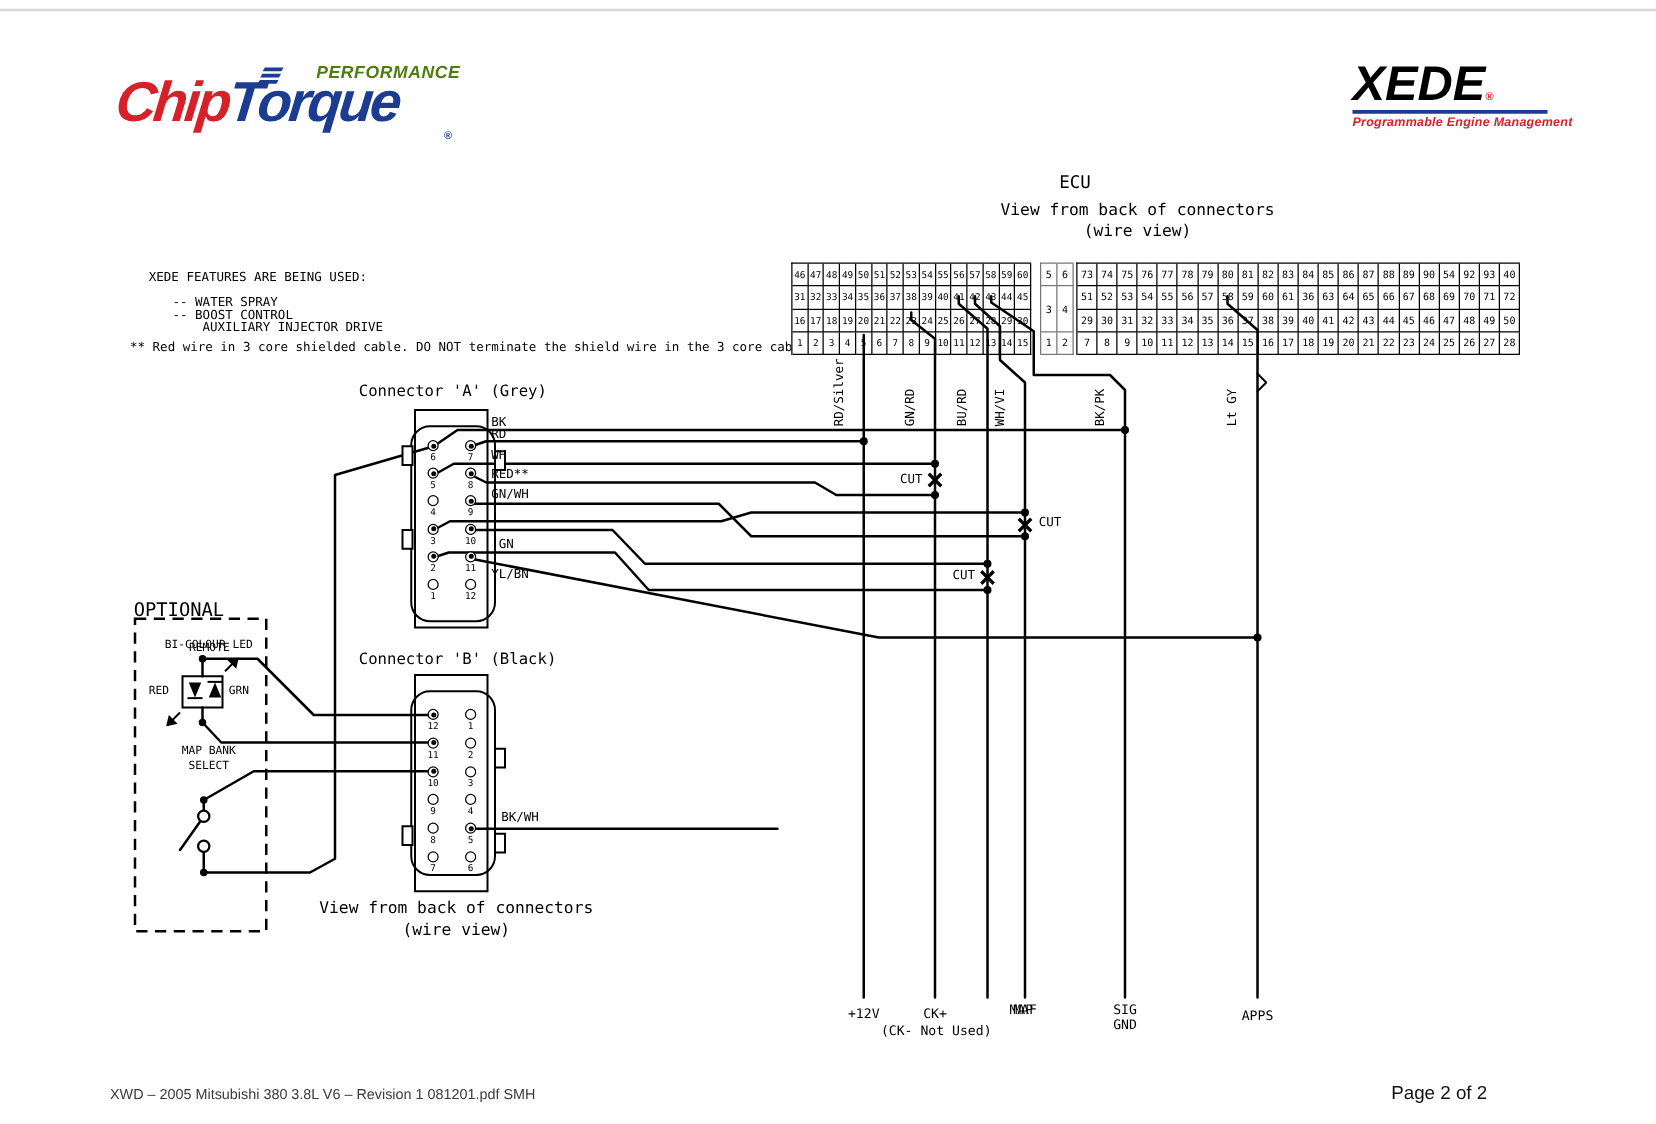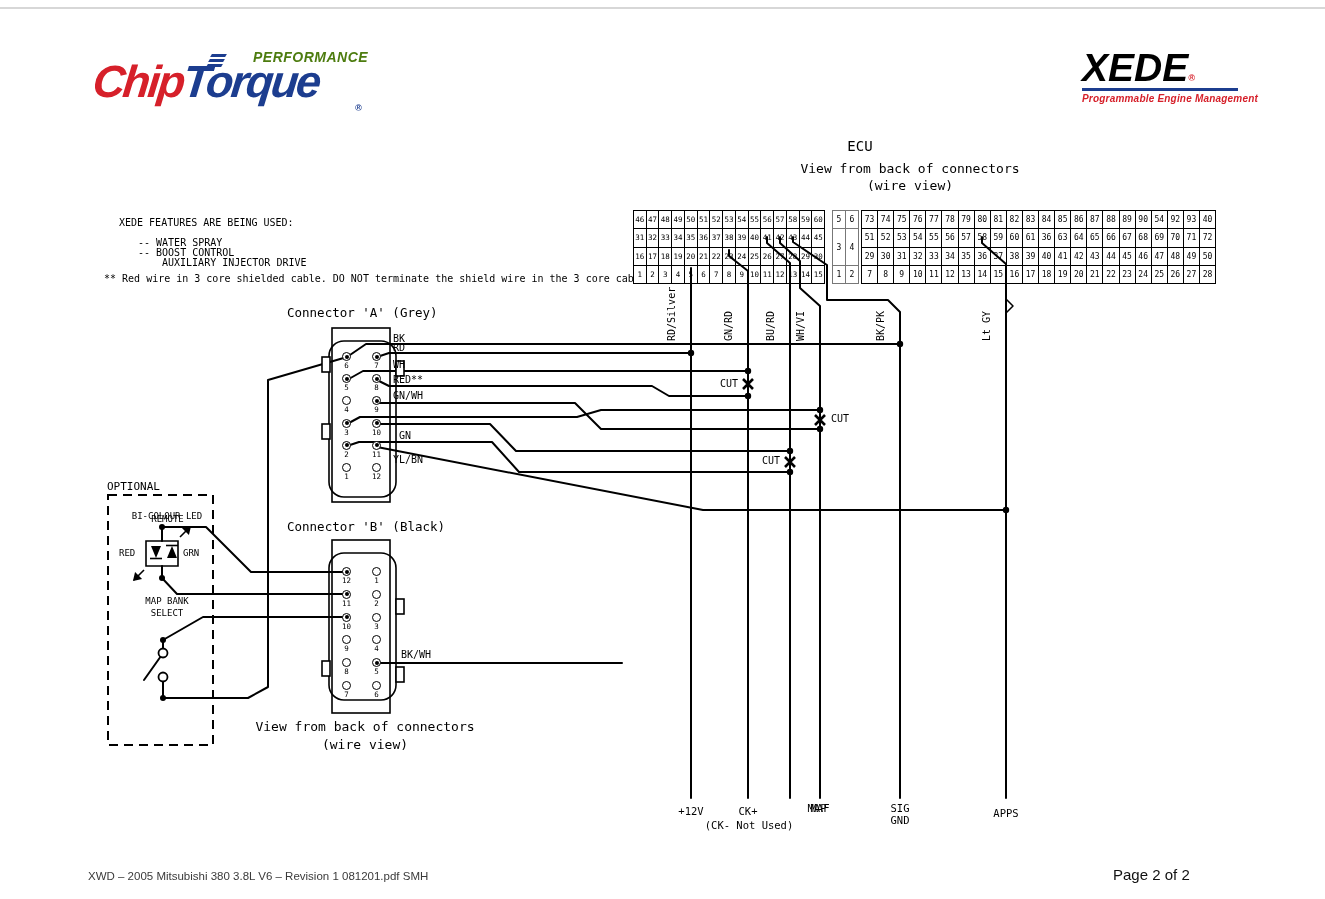--- a/index.html
+++ b/index.html
@@ -425,21 +425,21 @@
         <span class="pnum">5</span>
       </div>
       <div class="pin">
         <span class="pnum">6</span>
       </div>
     </div>
 
   <div class="t c" style="left:255px;top:720px;width:220px;font-size:13px">View from back of connectors</div>
   <div class="t c" style="left:255px;top:738px;width:220px;font-size:13px">(wire view)</div>
 
-  <div class="t" style="left:107px;top:481px;font-size:11px">OPTIONAL</div>
+  <div class="t" style="left:107px;top:481px;font-size:15px">OPTIONAL</div>
   <div class="t c" style="left:130px;top:515px;width:75px;font-size:9px">REMOTE</div>
   <div class="t c" style="left:117px;top:512px;width:100px;font-size:9px">BI-COLOUR LED</div>
   <div class="t" style="left:119px;top:549px;font-size:9px">RED</div>
   <div class="t" style="left:183px;top:549px;font-size:9px">GRN</div>
   <div class="t c" style="left:128px;top:597px;width:78px;font-size:9px">MAP BANK</div>
   <div class="t c" style="left:128px;top:609px;width:78px;font-size:9px">SELECT</div>
 
   <div class="t" style="left:393px;top:334px;font-size:10px">BK</div>
   <div class="t" style="left:393px;top:343px;font-size:10px">RD</div>
   <div class="t" style="left:393px;top:360px;font-size:10px">WH</div>

